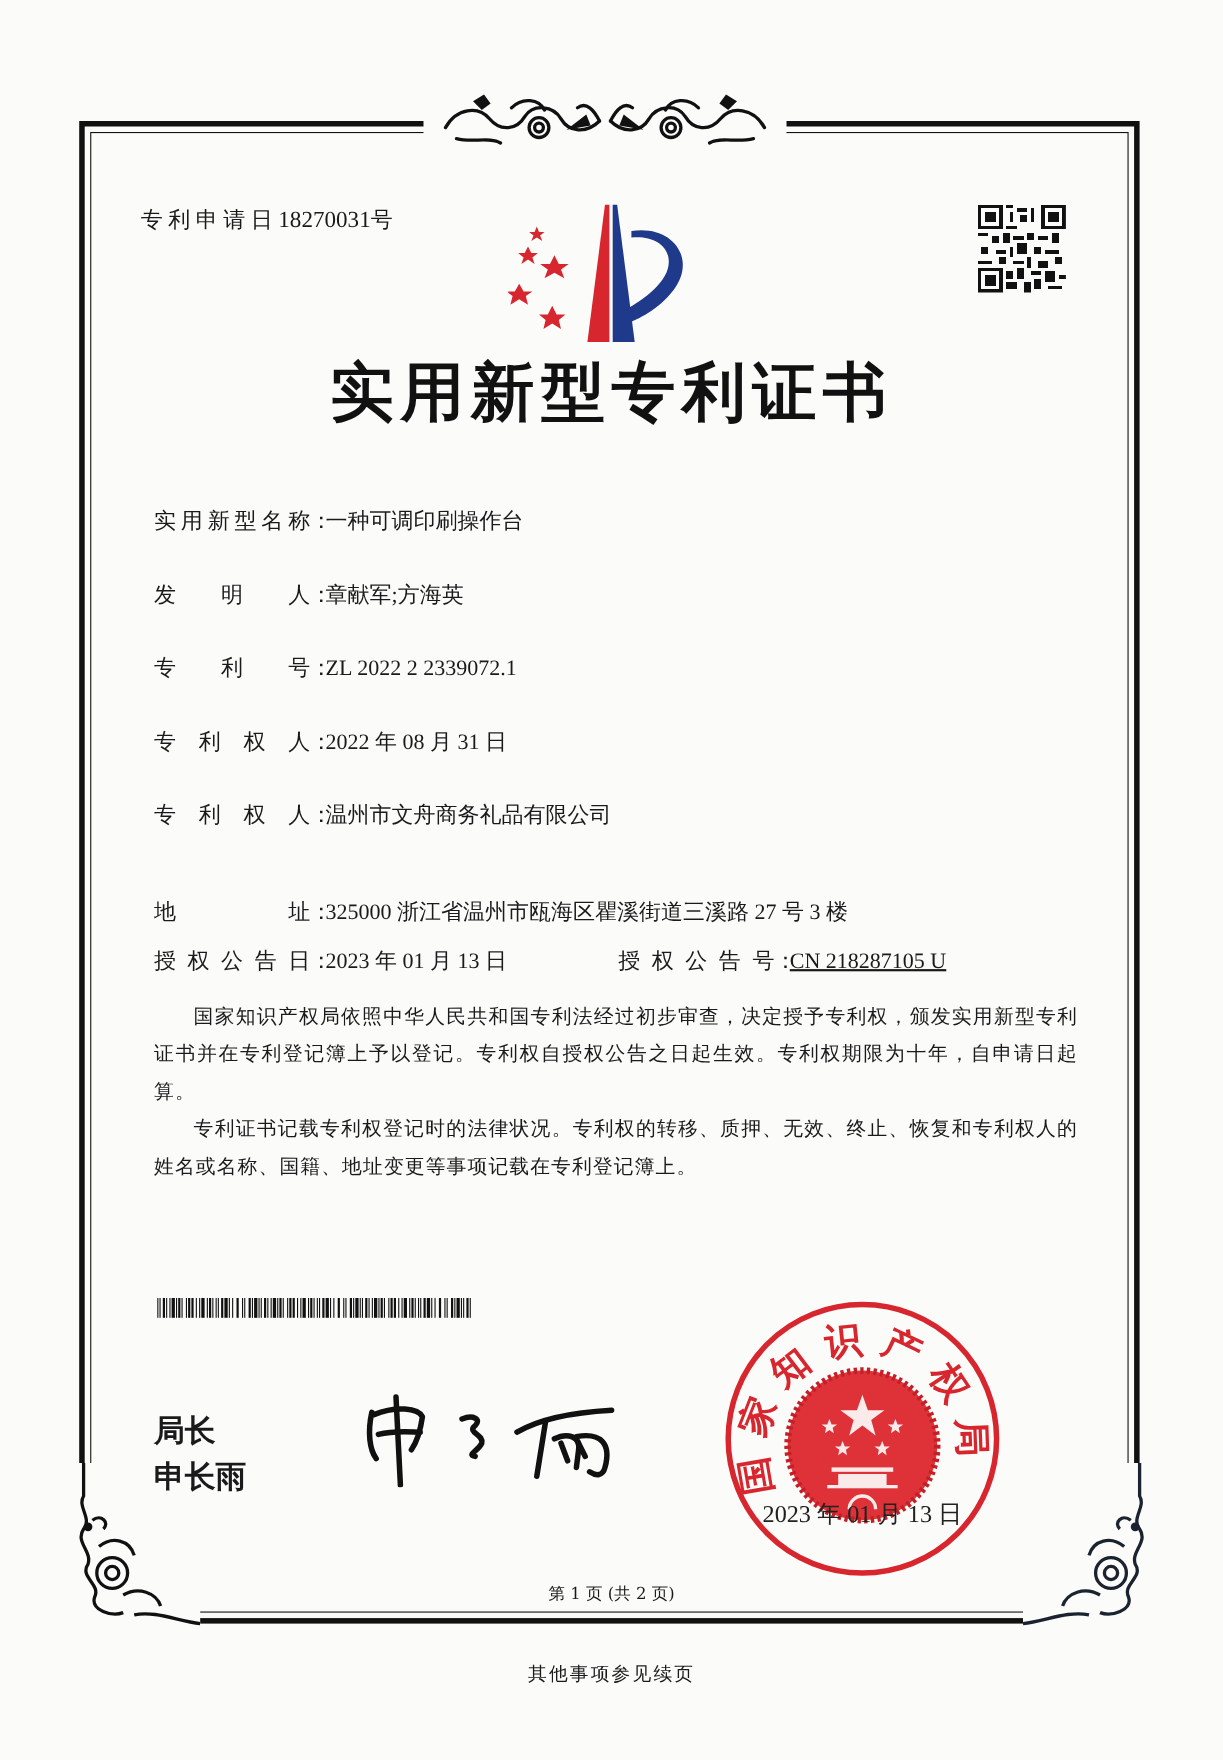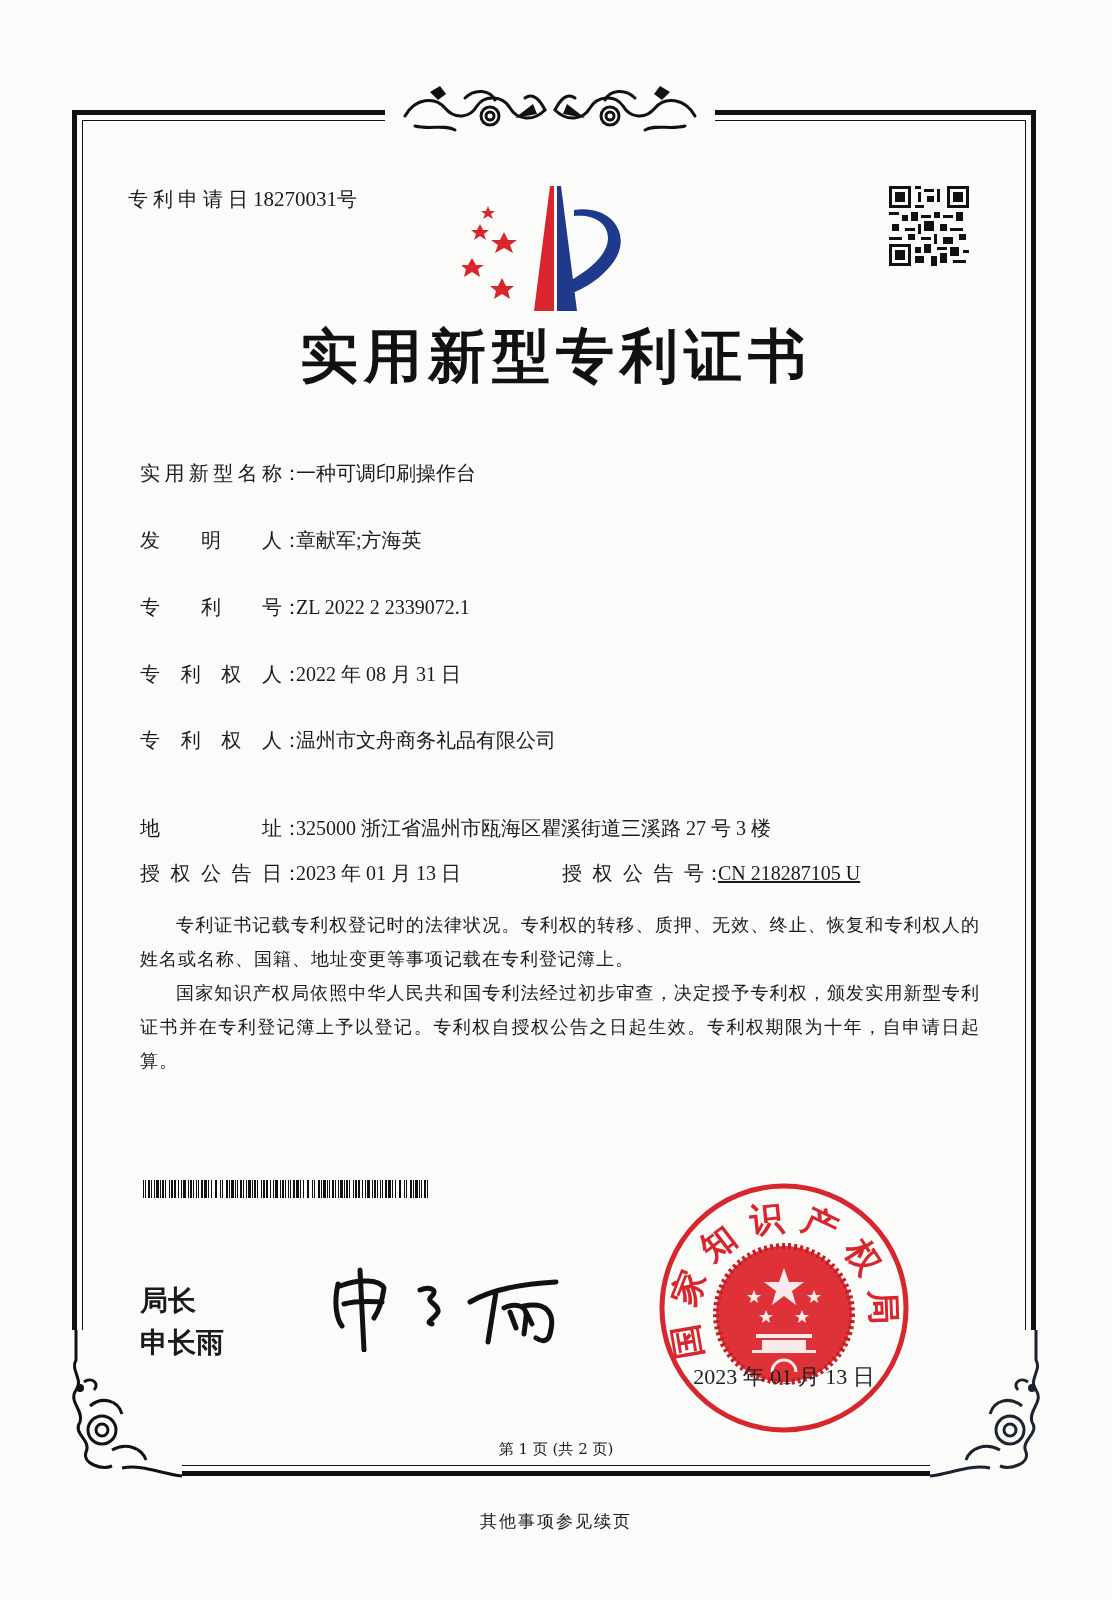--- a/index.html
+++ b/index.html
@@ -172,22 +172,22 @@
   <span class="lbl">地址</span><span class="colon">：</span><span class="val">325000 浙江省温州市瓯海区瞿溪街道三溪路 27 号 3 楼</span>
 </div>
 <div class="abs field" style="top:860px;">
   <span class="lbl">授权公告日</span><span class="colon">：</span><span class="val">2023 年 01 月 13 日</span>
 </div>
 <div class="abs field" style="top:860px;left:562px;text-decoration:underline;">
   <span class="lbl">授权公告号</span><span class="colon">：</span><span class="val">CN 218287105 U</span>
 </div>
 
 <div class="abs para" style="top:908px;">
+  <p>国家知识产权局依照中华人民共和国专利法经过初步审查，决定授予专利权，颁发实用新型专利证书并在专利登记簿上予以登记。专利权自授权公告之日起生效。专利权期限为十年，自申请日起算。</p>
   <p>专利证书记载专利权登记时的法律状况。专利权的转移、质押、无效、终止、恢复和专利权人的姓名或名称、国籍、地址变更等事项记载在专利登记簿上。</p>
-  <p>国家知识产权局依照中华人民共和国专利法经过初步审查，决定授予专利权，颁发实用新型专利证书并在专利登记簿上予以登记。专利权自授权公告之日起生效。专利权期限为十年，自申请日起算。</p>
 </div>
 
 <div class="abs barcode" id="barcode">
     <i style="width: 1px; margin-right: 1px;"></i>
     <i style="width: 1px; margin-right: 2px;"></i>
     <i style="width: 2px; margin-right: 1px;"></i>
     <i style="width: 1px; margin-right: 2px;"></i>
     <i style="width: 1px; margin-right: 1px;"></i>
     <i style="width: 3px; margin-right: 1px;"></i>
     <i style="width: 1px; margin-right: 1px;"></i>

